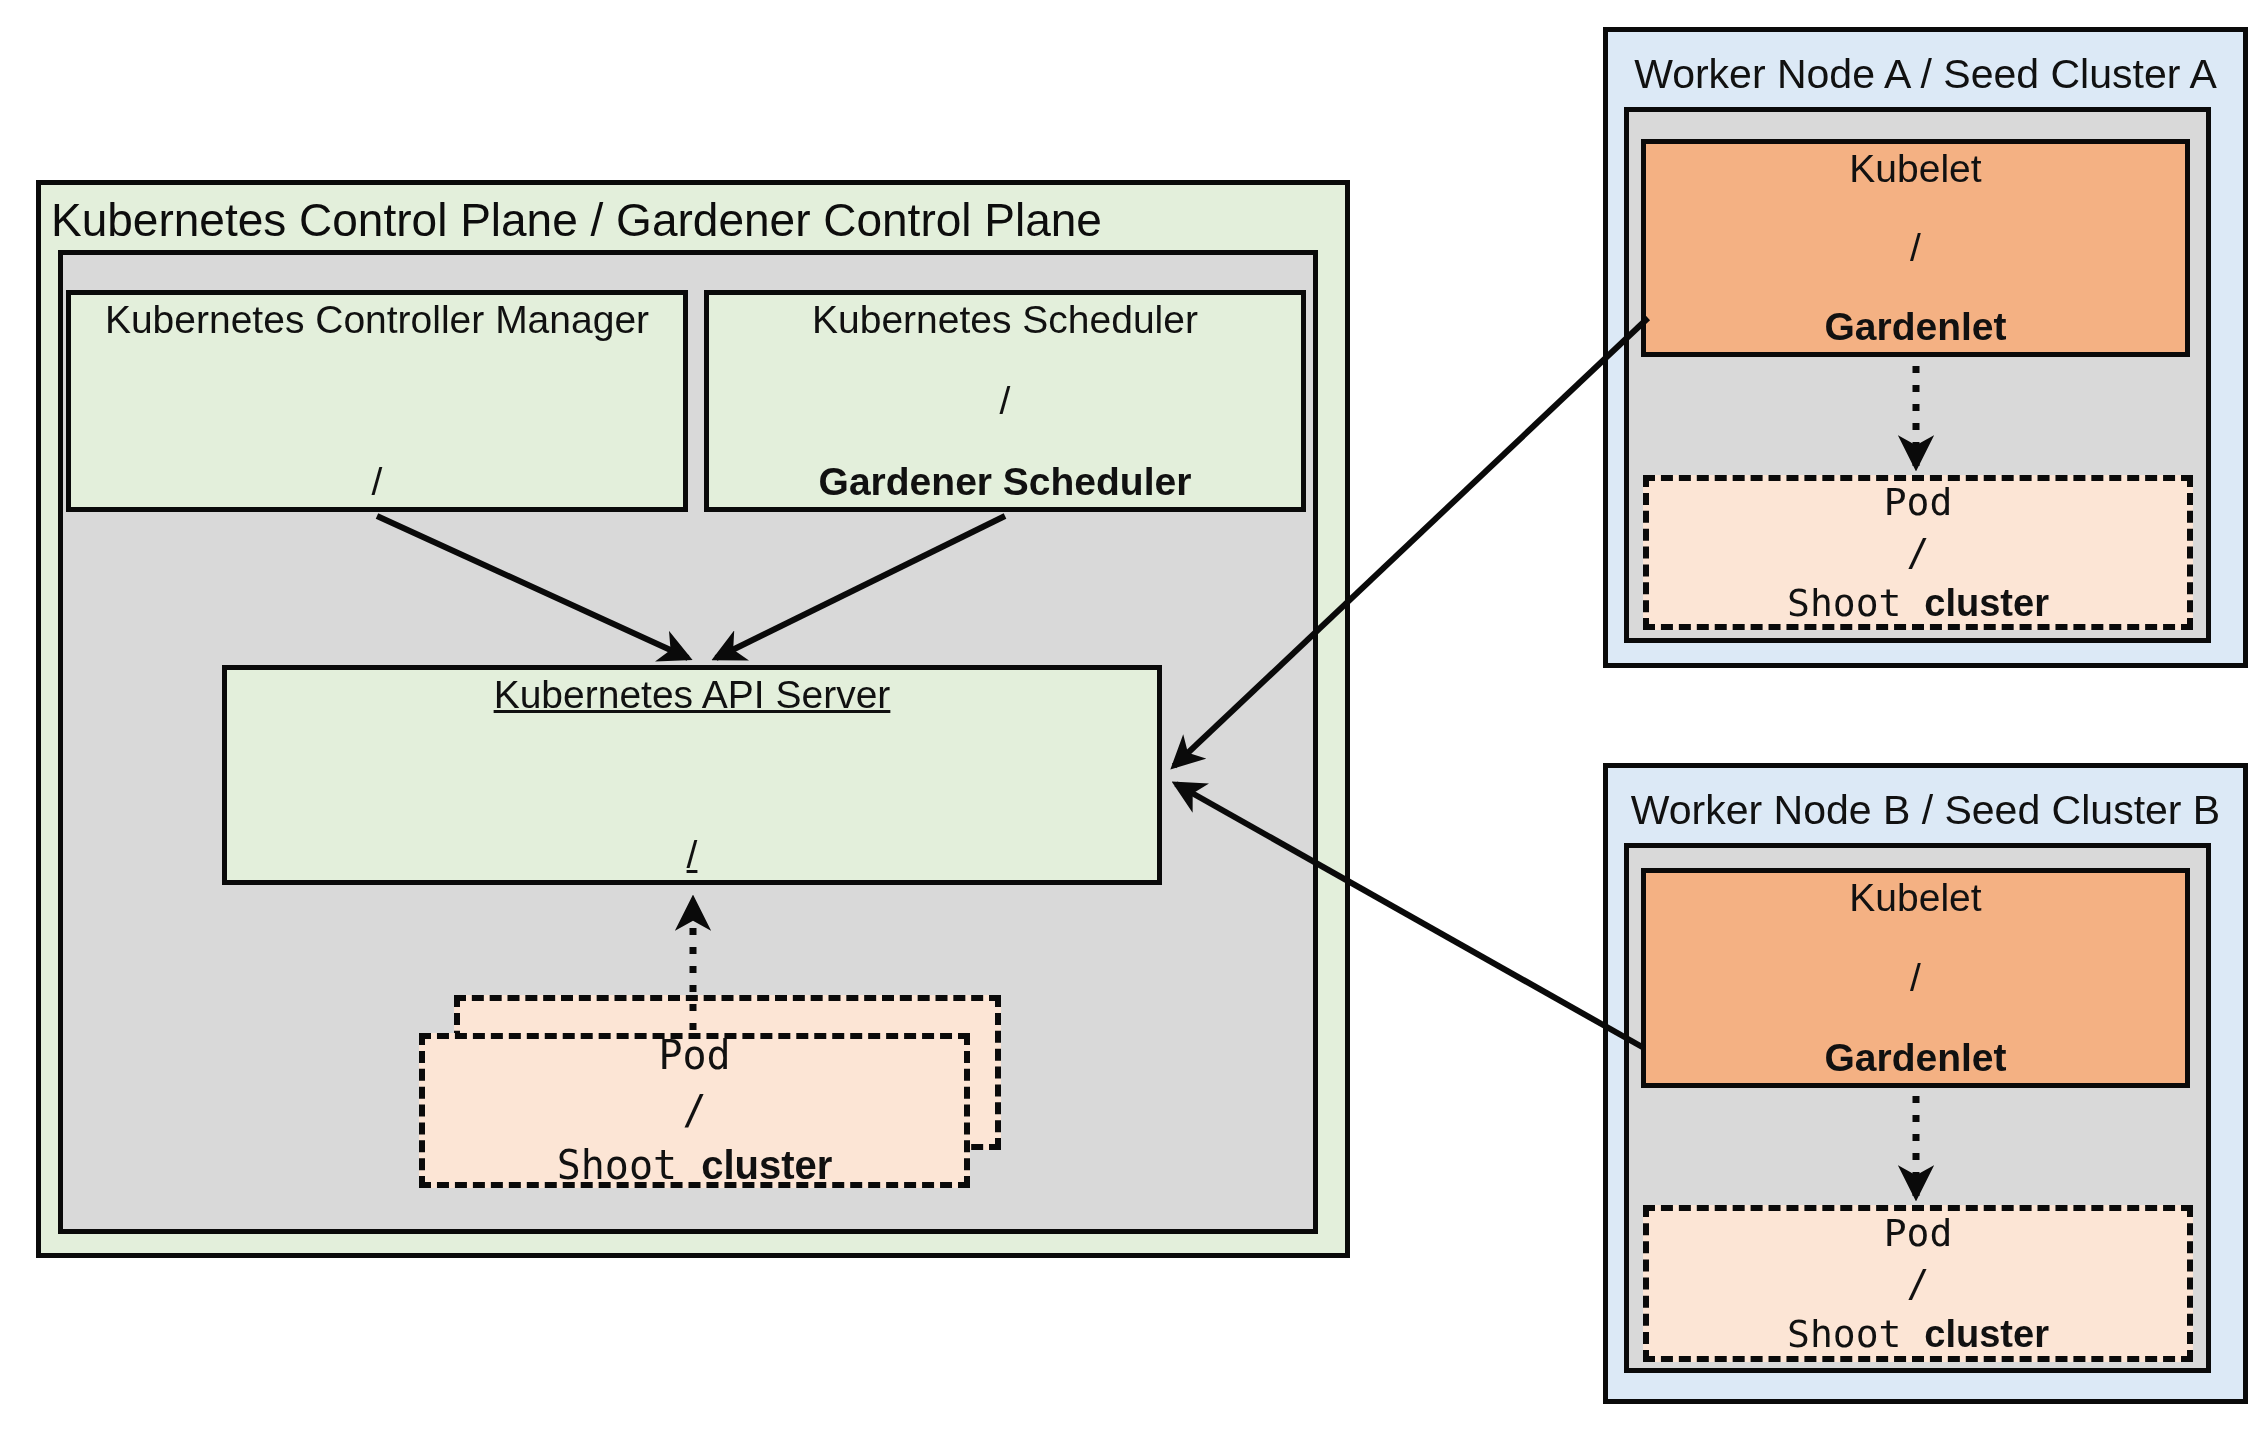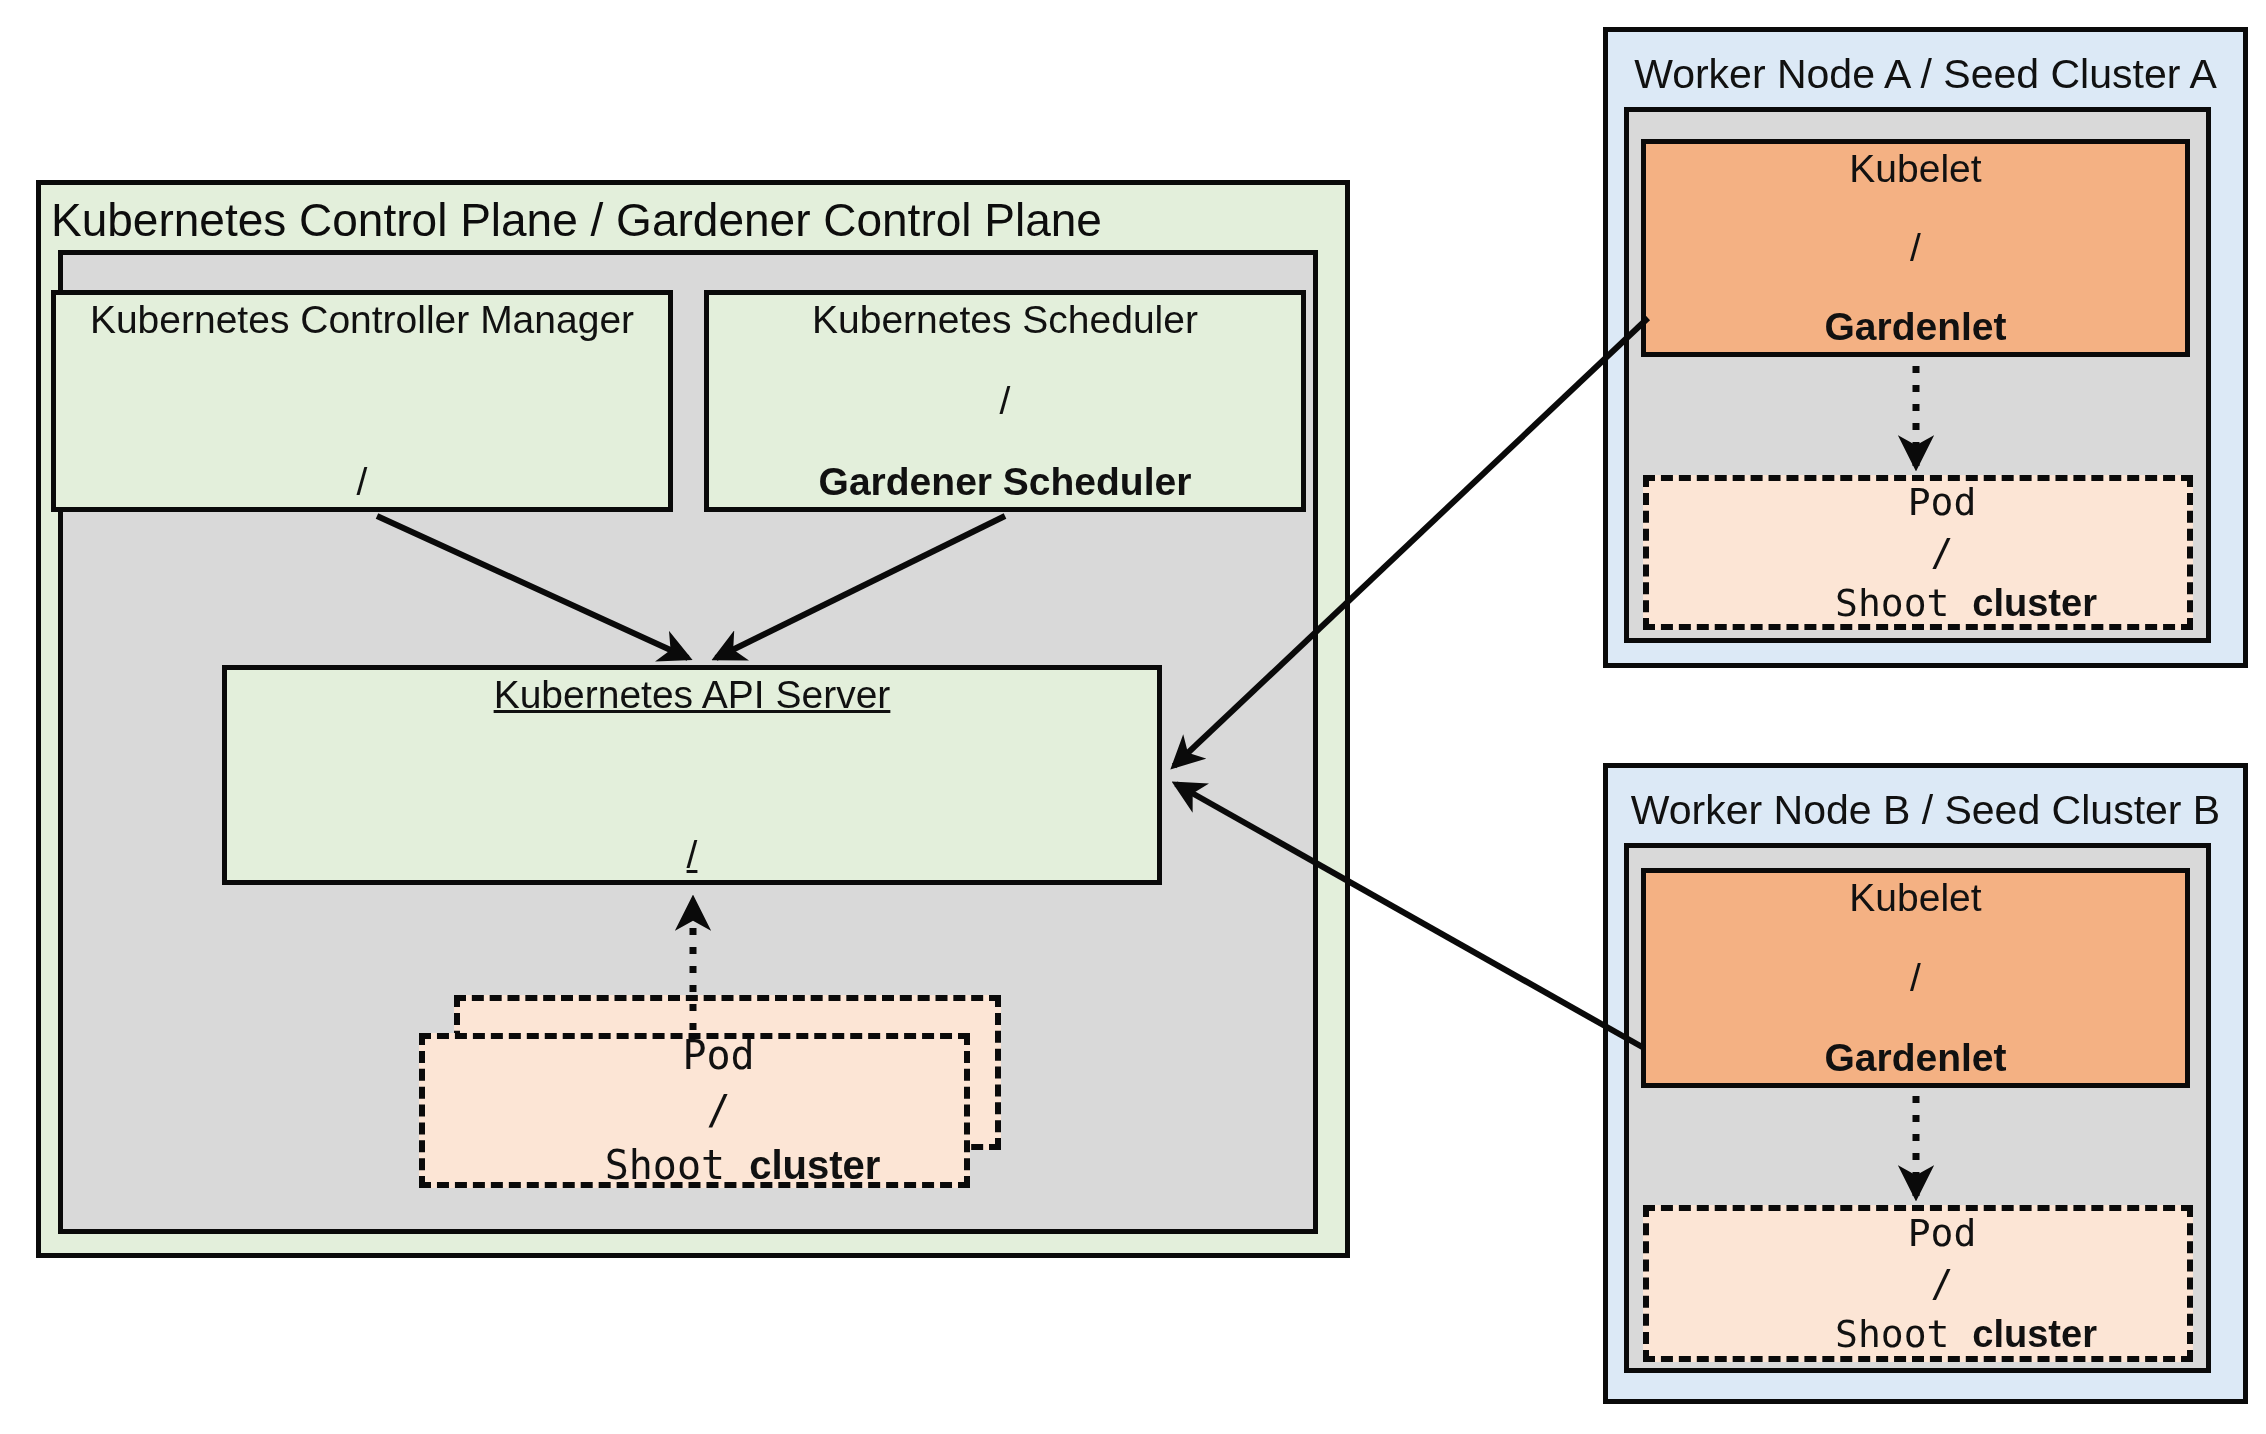--- a/index.html
+++ b/index.html
@@ -22,38 +22,38 @@
     text-align:center; font-size:39px; line-height:1.28; background:var(--green);
   }
   .node .b{font-weight:700;}
   .orange-node{background:var(--orange);}
   .pod{
     background:var(--peach); border:6px dashed var(--line);
     display:flex; flex-direction:column; align-items:center; justify-content:center;
     text-align:center; font-size:40px; line-height:1.38;
   }
   .pod.small{font-size:38px; line-height:1.32;}
-  .mono{font-family:"DejaVu Sans Mono","Liberation Mono",monospace;padding-left:48px;}
+  .mono{font-family:"DejaVu Sans Mono","Liberation Mono",monospace;}
   .pod .cl{font-weight:700; font-family:"Liberation Sans",sans-serif;}
   .worker-title{font-size:41px; line-height:56px; text-align:center; white-space:nowrap;}
   #arrow-overlay{position:absolute; left:0; top:0; pointer-events:none; z-index:10;}
   .z1{z-index:1;} .z2{z-index:2;}
 </style>
 </head>
 <body>
 
 <div id="canvas">
 
   <div class="abs frame" style="left:36px; top:180px; width:1314px; height:1078px; background:var(--green);">
     <div class="abs titlebar" style="left:10px; top:5px;">Kubernetes Control Plane / Gardener Control Plane</div>
   </div>
 
   <div class="abs frame panel" style="left:58px; top:250px; width:1260px; height:984px;"></div>
 
-  <div class="abs frame node" style="left:51px; top:290px; width:622px; height:222px;">
+  <div class="abs frame node" style="left:66px; top:290px; width:622px; height:222px;">
     <span>Kubernetes Controller Manager</span>
     <span>/</span>
   </div>
 
   <div class="abs frame node" style="left:704px; top:290px; width:602px; height:222px;">
     <span>Kubernetes Scheduler</span>
     <span>/</span>
     <span class="b">Gardener Scheduler</span>
   </div>
 

